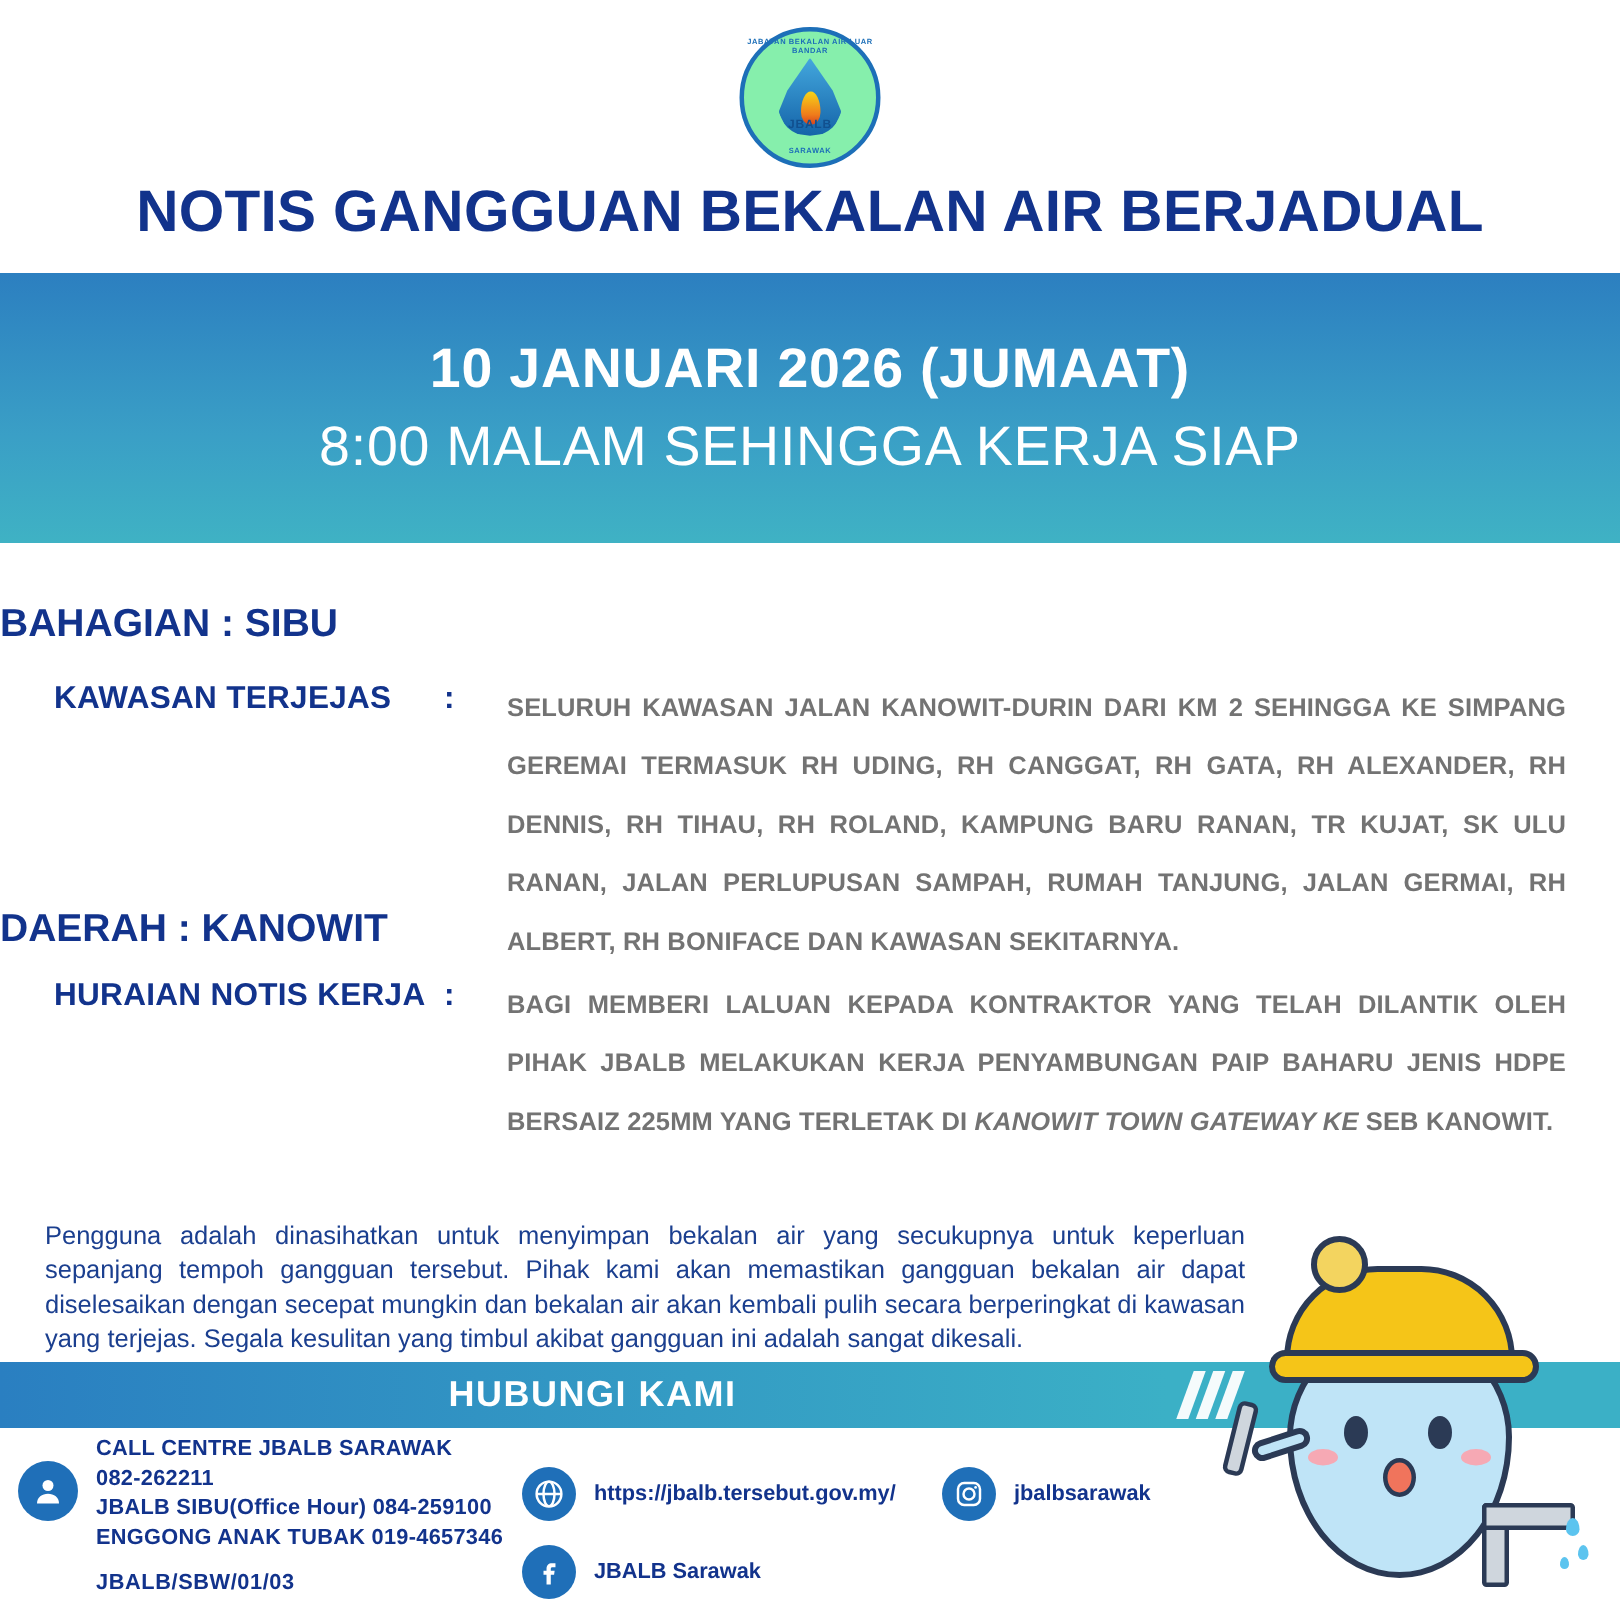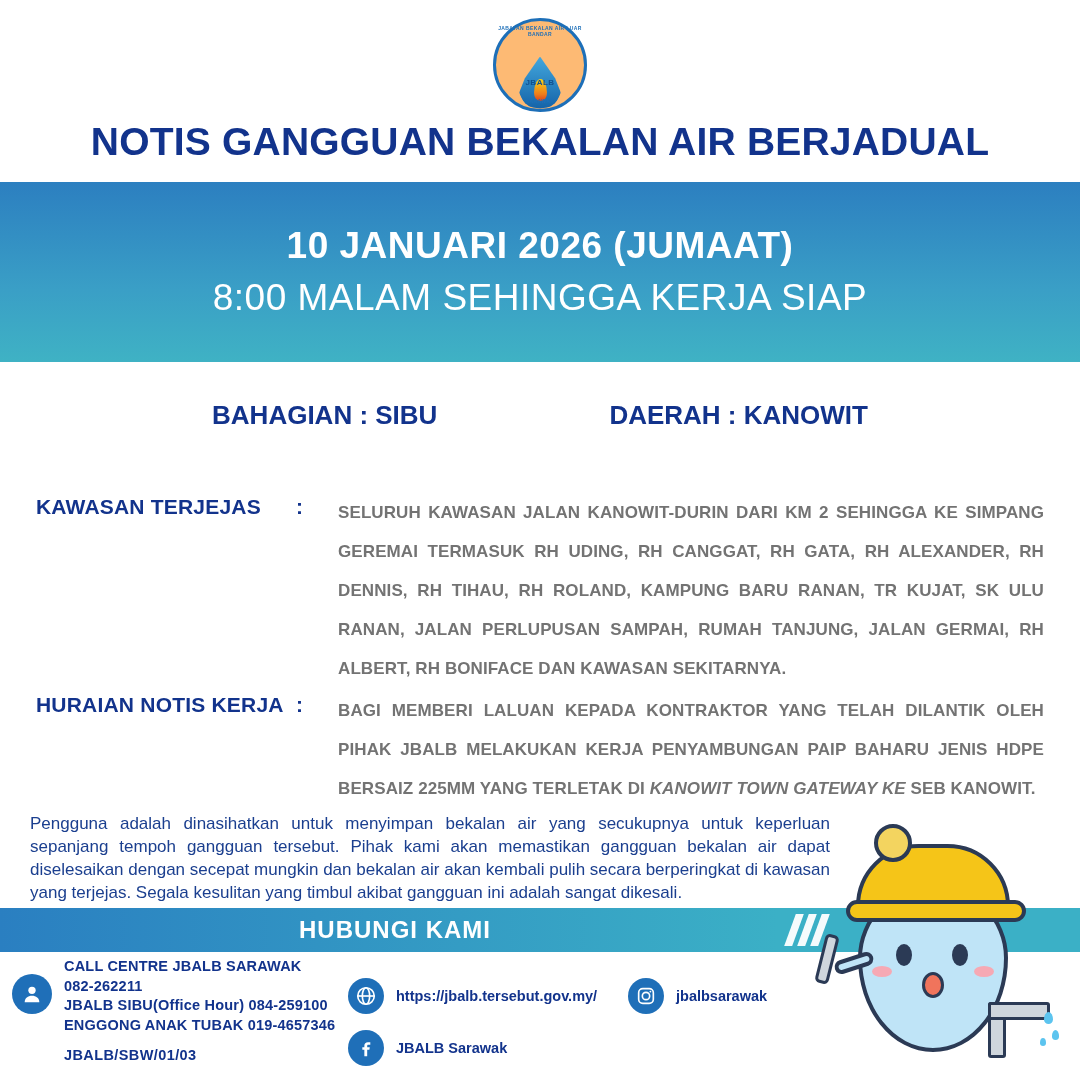--- a/index.html
+++ b/index.html
@@ -30,25 +30,25 @@
     height: 105px;
     display: flex;
     align-items: center;
     justify-content: center;
   }
   .logo {
     position: relative;
     width: 94px;
     height: 94px;
     border-radius: 50%;
-    background: #fdba74;
+    background: #86efac;
     border: 3px solid #1d6fb8;
     box-sizing: border-box;
     display: flex;
-    align-items: flex-end;
+    align-items: center;
     justify-content: center;
   }
   .logo .ring-text {
     position: absolute;
     top: 4px;
     left: 0;
     right: 0;
     text-align: center;
     font-size: 5px;
     letter-spacing: 0.4px;
@@ -134,28 +134,28 @@
     position: absolute;
     top: 400px;
     left: 0;
     width: 1080px;
     display: flex;
     justify-content: center;
     gap: 172px;
     color: #12338c;
     font-size: 26px;
     font-weight: bold;
+    flex-direction: column;
   }
 
   
   .detail {
     position: absolute;
     left: 36px;
     width: 1008px;
-    margin-top: 41px;
   }
   .detail-row {
     display: flex;
     align-items: flex-start;
     margin-bottom: 26px;
   }
   .detail-label {
     width: 260px;
     flex: 0 0 260px;
     font-size: 21px;

